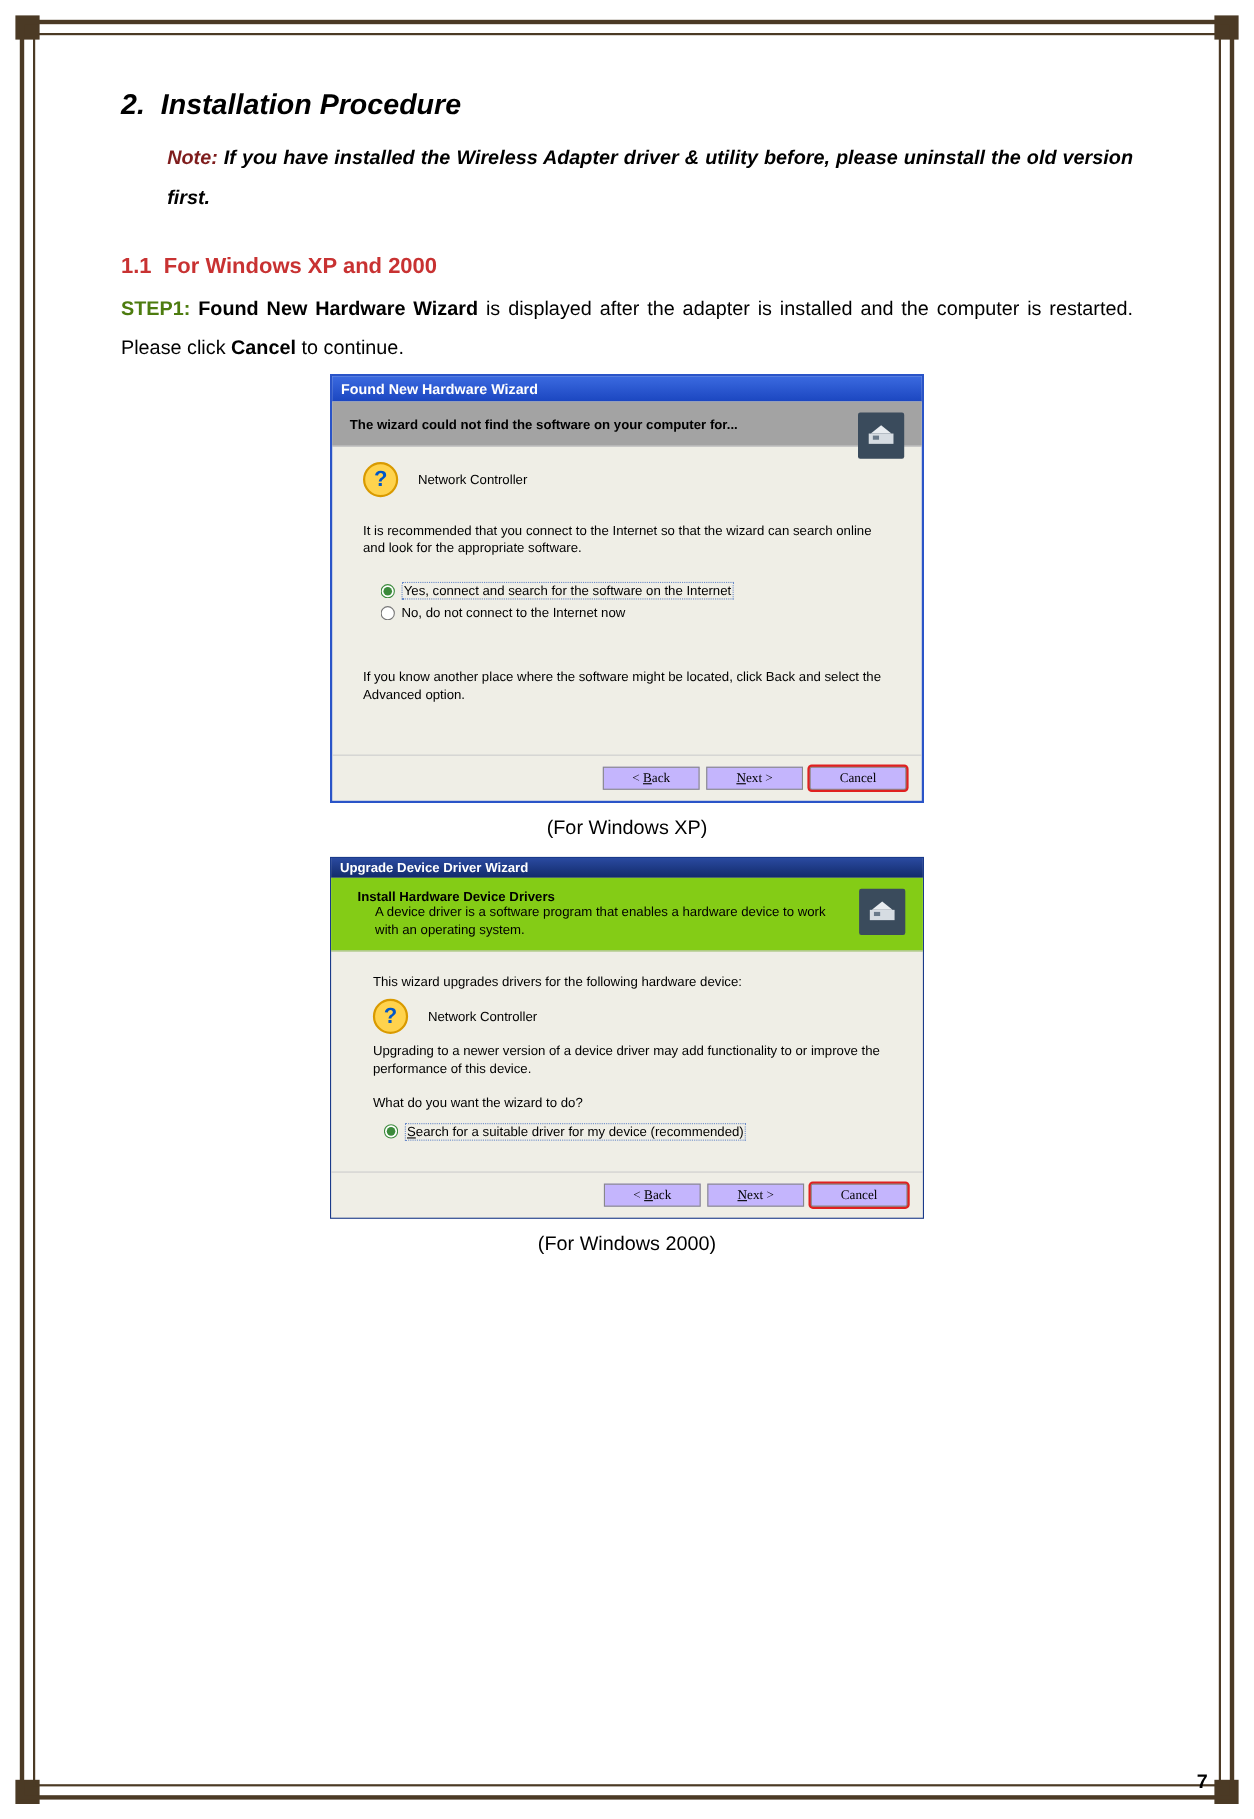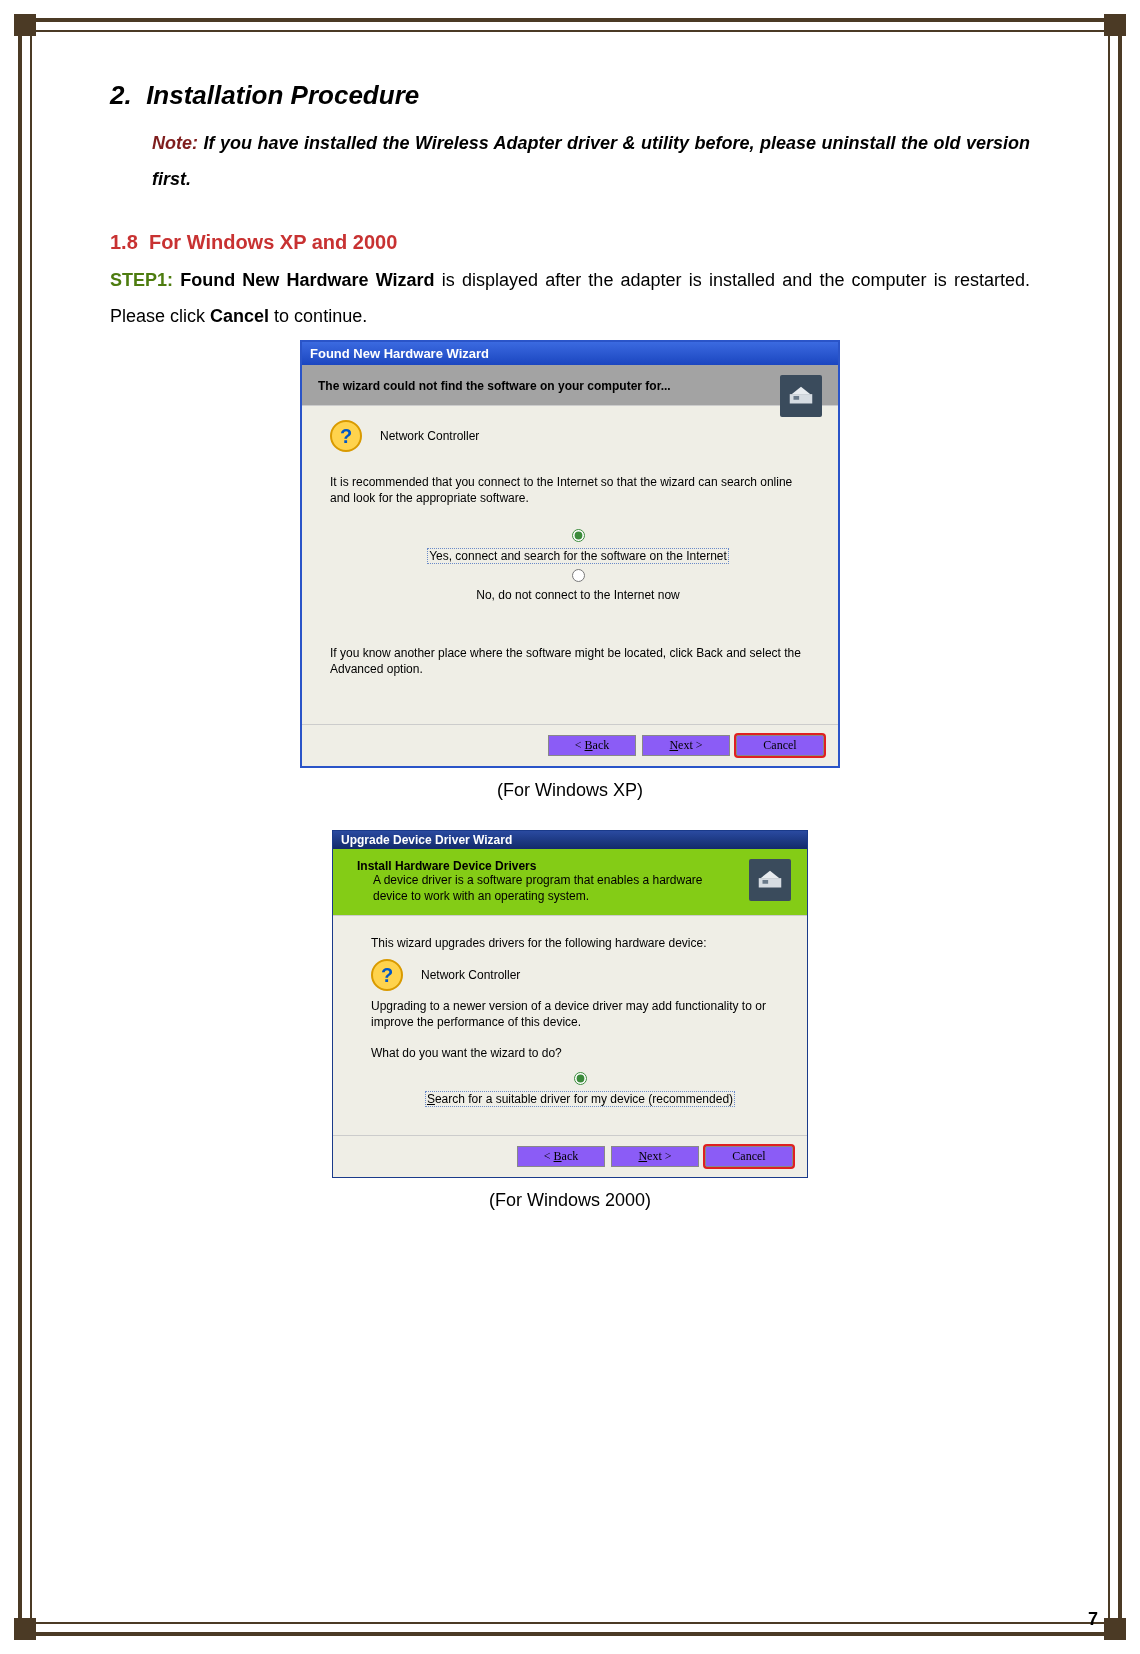--- a/index.html
+++ b/index.html
@@ -35,28 +35,28 @@
 .wiz-xp .titlebar { background: linear-gradient(#3b6ae0,#1b46c0); color:#fff; font-weight:bold; padding:4px 8px; font-size:13px;}
 .wiz-xp .hdr { background:#a3a3a3; padding:14px 16px 12px 16px; position:relative; border-bottom:1px solid #ccc;}
 .wiz-xp .hdr b { font-size:12px; }
 .hw-icon { position:absolute; right:16px; top:10px; width:42px; height:42px; background:#3a4b5c; border-radius:2px; display:flex; align-items:center; justify-content:center;}
 .hw-icon svg { width:30px; height:30px; }
 .wiz-xp .body { padding:14px 28px 24px 28px; }
 .net-row { display:flex; align-items:center; gap:18px; margin-bottom:18px;}
 .q-icon { width:32px; height:32px; border-radius:50%; background:#ffd34d; border:2px solid #d99a00; display:flex; align-items:center; justify-content:center; color:#0057c8; font-size:20px; font-weight:bold;}
 .wiz-xp .body p { margin:23px 0; line-height:1.3;}
 .radio-grp { margin:10px 0 10px 16px;}
-.radio-row { display:flex; align-items:center; gap:6px; margin:5px 0;flex-direction:column;}
+.radio-row { display:flex; align-items:center; gap:6px; margin:5px 0;}
 .radio-row input { accent-color: #3b8a3b; }
 .dotted { border:1px dotted #6a8ac8; padding:0 1px;}
 .wiz-xp .footer { border-top:1px solid #ccc; padding:10px 14px; display:flex; justify-content:flex-end; gap:6px;}
-.win-btn { background:#8b5cf6; border:1px solid #888; padding:2px 0; width:88px; font-size:12px; font-family:Tahoma; cursor:pointer;}
+.win-btn { background:#c4b5fd; border:1px solid #888; padding:2px 0; width:88px; font-size:12px; font-family:Tahoma; cursor:pointer;}
 .hl-red { box-shadow: 0 0 0 2px #e02020; border-radius:2px;}
 .caption { text-align:center; font-size:18px; margin:12px 0 16px 0;}
-.wiz-2k { width:476px; border:1px solid #1a3a8a; background:#efeee6; font-family: Tahoma, sans-serif; font-size:12px;margin-top:13px;}
+.wiz-2k { width:540px; border:1px solid #1a3a8a; background:#efeee6; font-family: Tahoma, sans-serif; font-size:12px;}
 .wiz-2k .titlebar { background: linear-gradient(#2a4aa0,#122a6a); color:#fff; font-weight:bold; padding:2px 8px; font-size:12px;}
 .wiz-2k .hdr { background:#84cc16; padding:10px 16px 10px 24px; position:relative; border-bottom:1px solid #ccc;}
 .wiz-2k .hdr .t { font-weight:bold; font-size:12px;}
 .wiz-2k .hdr .s { margin-left:16px; margin-right:60px; font-size:12px; line-height:1.3;}
 .wiz-2k .body { padding:12px 28px 18px 38px;}
 .wiz-2k .body p { margin:8px 0; line-height:1.3;}
 .wiz-2k .footer { border-top:1px solid #ccc; padding:10px 14px; display:flex; justify-content:flex-end; gap:6px;}
 .page-num { position:absolute; bottom:24px; right:42px; font-size:18px; font-weight:bold;}
 .u { text-decoration: underline; }
 </style>
@@ -76,21 +76,21 @@
       <span>2.</span>&nbsp;
       <span>Installation Procedure</span>
     </h1>
 
     <p class="note-line">
       <span class="note-label">Note:</span>
       <span> If you have installed the Wireless Adapter driver &amp; utility before, please uninstall the old version first.</span>
     </p>
 
     <p class="sect">
-      <span>1.8</span>&nbsp;
+      <span>1.1</span>&nbsp;
       <span>For Windows XP and 2000</span>
     </p>
 
     <p class="body-text">
       <span class="step-label">STEP1: </span>
       <b>Found New Hardware Wizard</b>
       <span> is displayed after the adapter is installed and the computer is restarted. Please click </span>
       <b>Cancel</b>
       <span> to continue.</span>
     </p>

